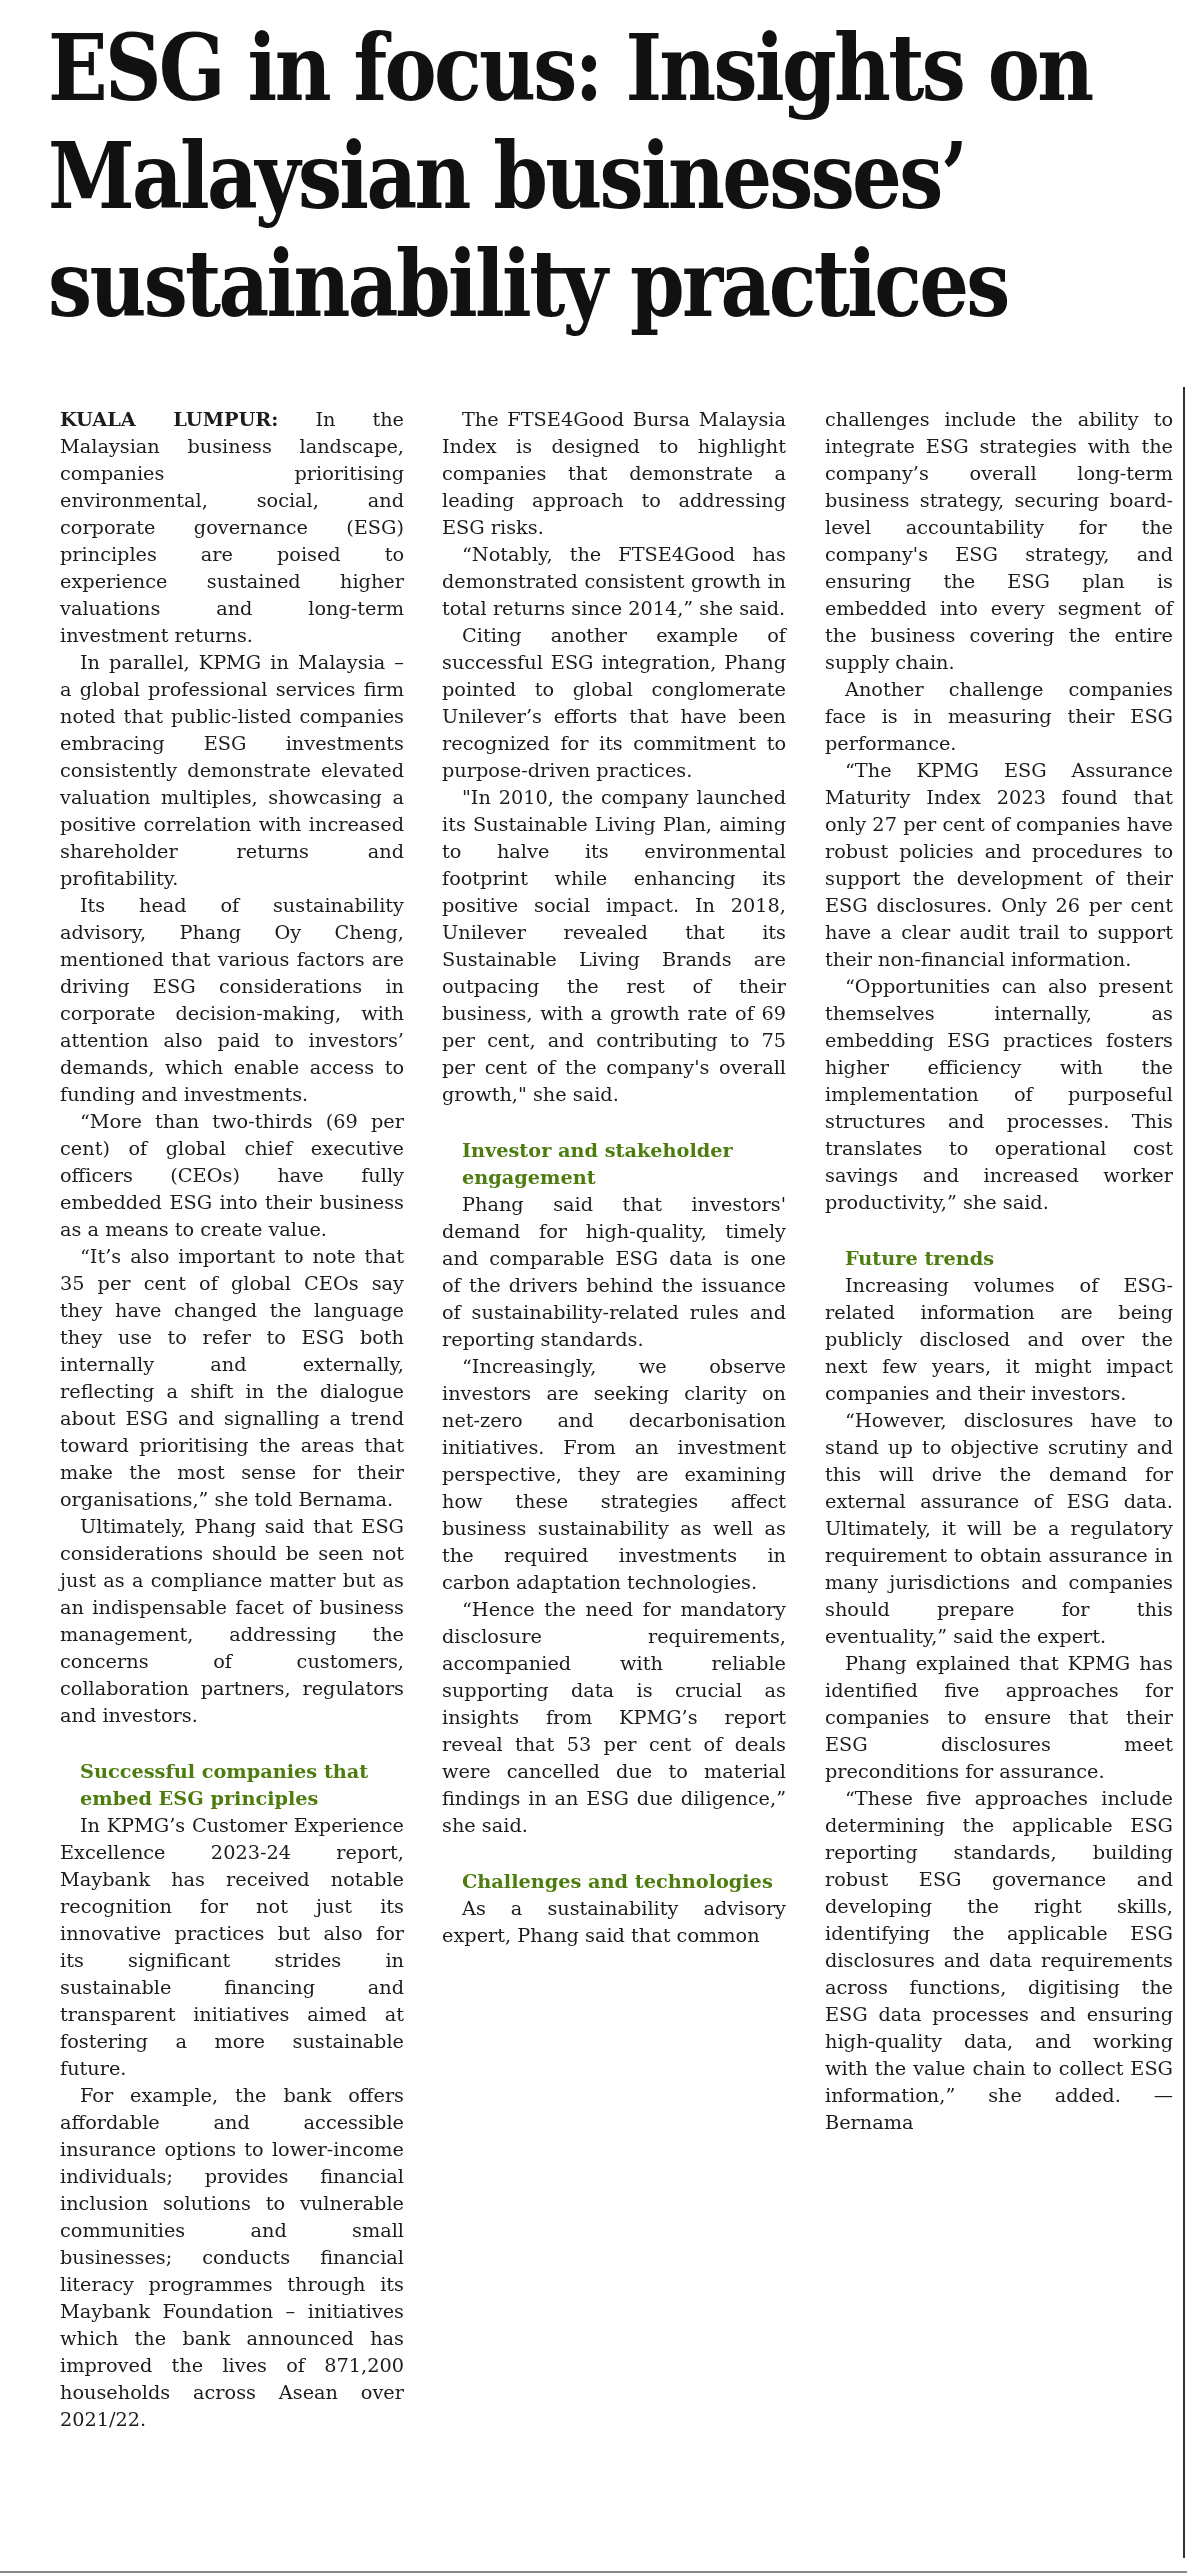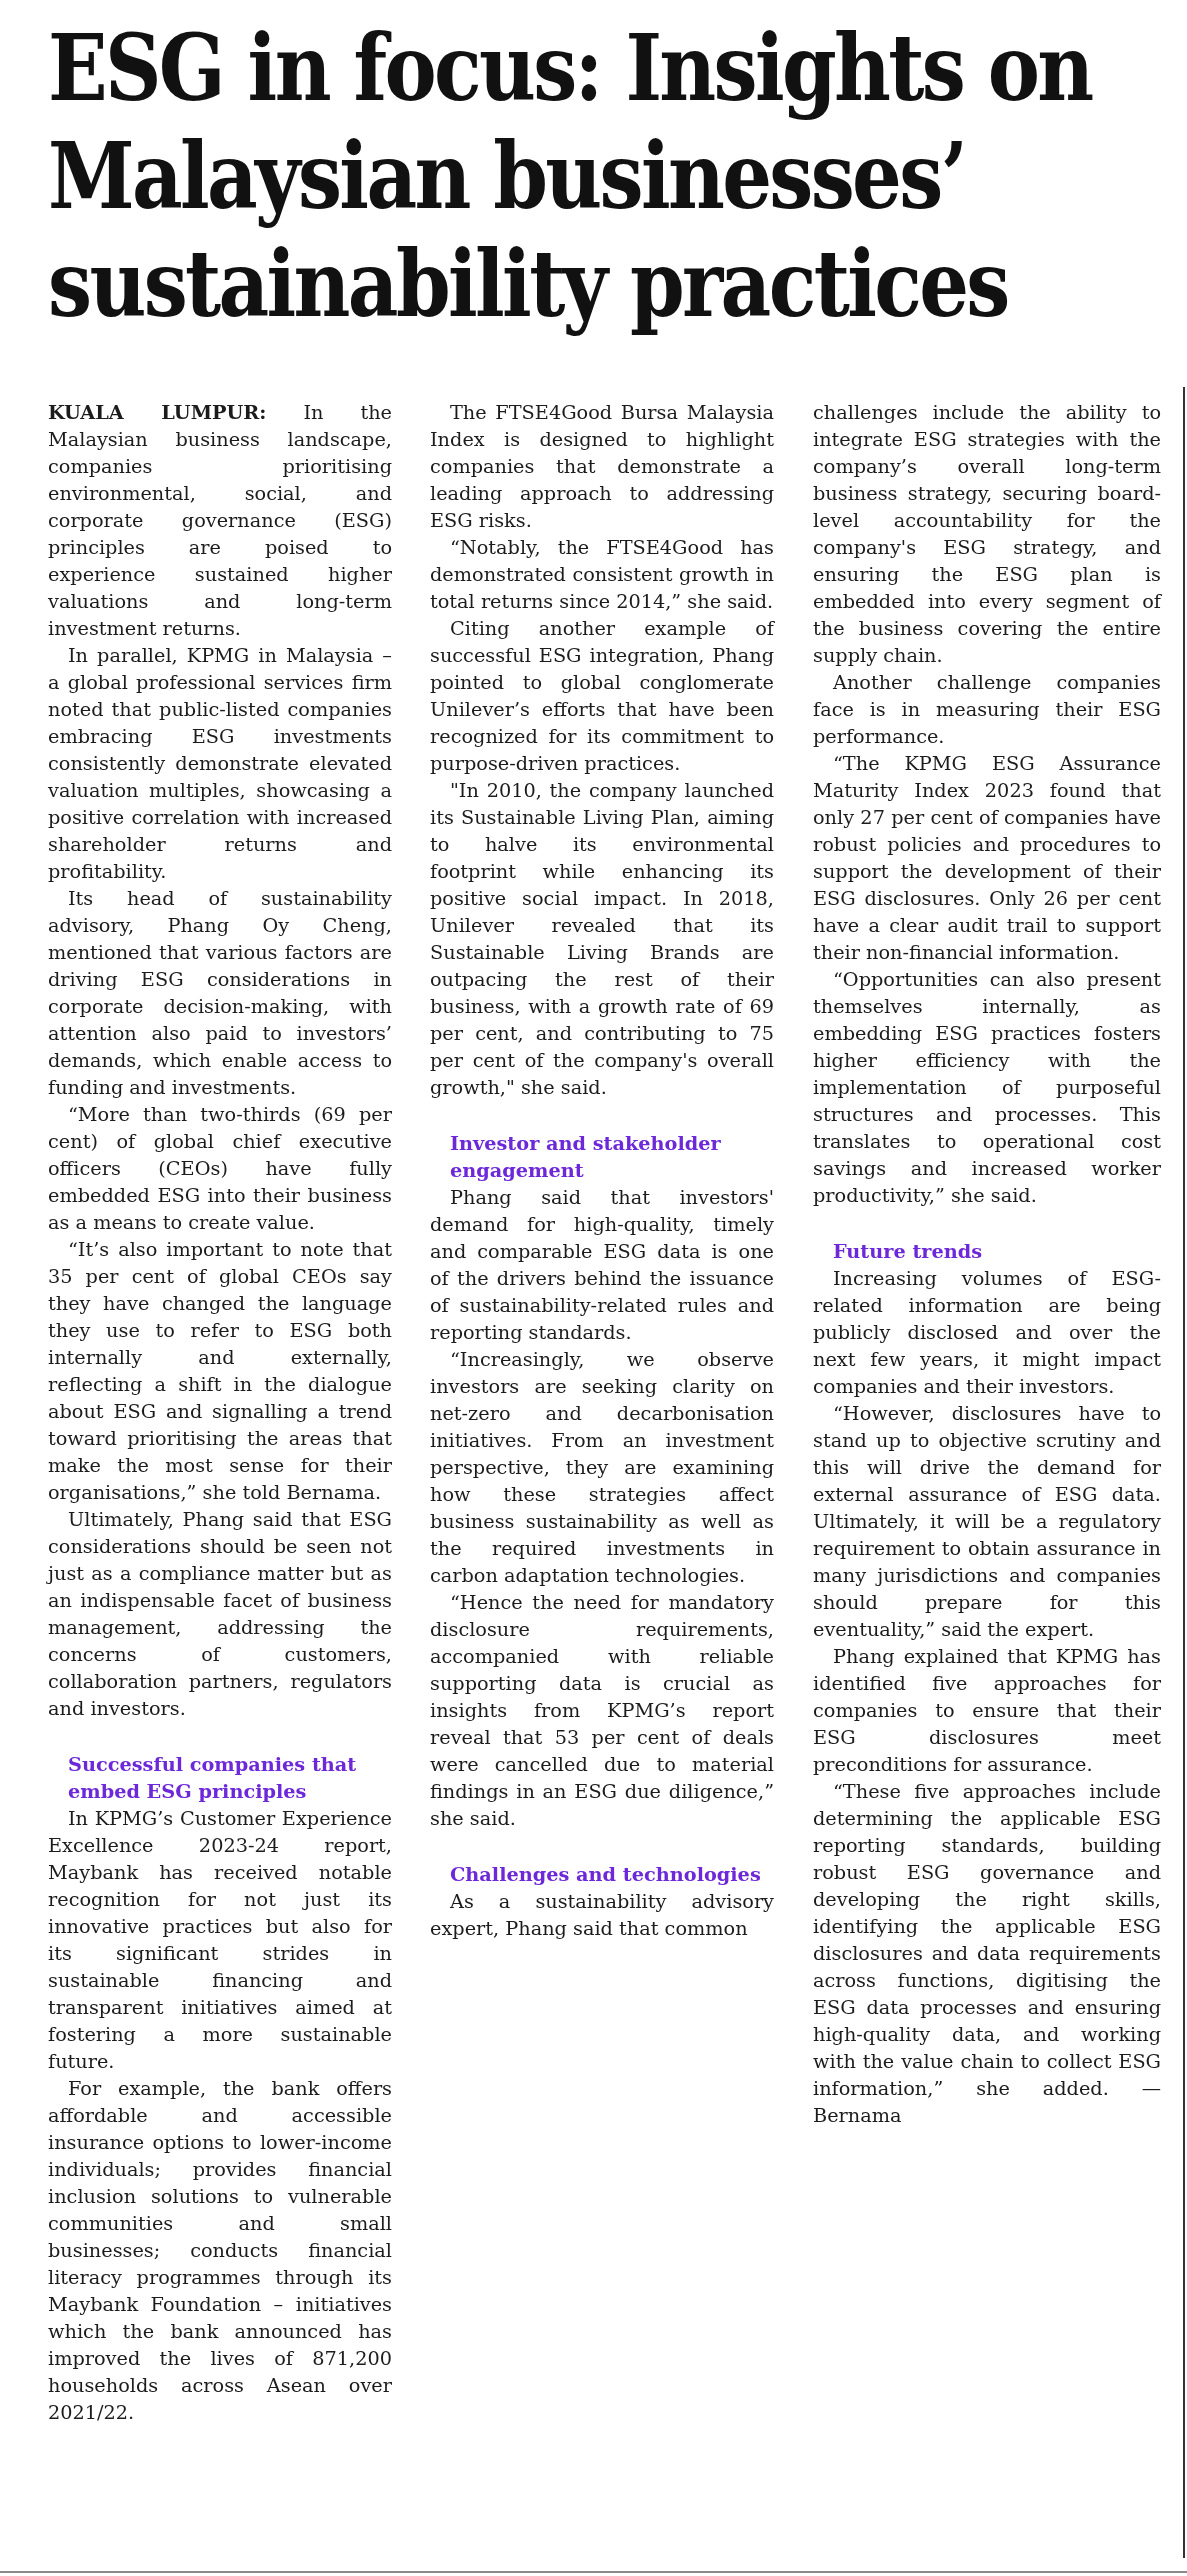--- a/index.html
+++ b/index.html
@@ -7,34 +7,34 @@
   .headline {
     position: absolute; left: 48px; top: 14px; width: 1130px;
     font-family: "DejaVu Serif", serif; font-weight: bold;
     font-size: 91px; line-height: 108px; letter-spacing: -3.1px;
     color: #111111; margin: 0;
     transform: scaleX(0.86); transform-origin: left top;
     width: 1315px;
   }
   .cols { position: absolute; left: 48px; top: 395px; width: 1114px; height: 2174px; }
   .col {
-    position: absolute; top: 4px; width: 344px;
+    position: absolute; top: 11px; width: 344px;
     font-family: "DejaVu Serif", serif; font-size: 19.3px; line-height: 27px;
-    text-align: justify; color: #1c1c1c;
+    text-align: justify; color: #1c1c1c; margin-left: 12px;
   }
   .col.c1 { left: 0; }
   .col.c2 { left: 382px; }
   .col.c3 { left: 765px; width: 348px; }
   .col p { margin: 0; text-indent: 20px; hyphens: none; word-spacing: 0; }
   .col p.first { text-indent: 0; }
   .col .dateline { font-weight: bold; }
   .col h3 {
     margin: 29px 0 0 0; padding-left: 20px;
     font-family: "DejaVu Serif", serif; font-weight: bold; font-size: 19.3px; line-height: 27px;
-    text-align: left; color: #6d28d9;
+    text-align: left; color: #4d7c0f;
   }
   .right-rule { position: absolute; left: 1183px; top: 387px; width: 1.5px; height: 2171px; background: #333; }
   .bottom-rule { position: absolute; left: 0; top: 2571px; width: 1187px; height: 2.3px; background: #8a8a8a; }
 </style>
 </head>
 <body>
 
 <h1 class="headline">ESG in focus: Insights on Malaysian businesses’ sustainability practices</h1>
 
 <div class="cols">

